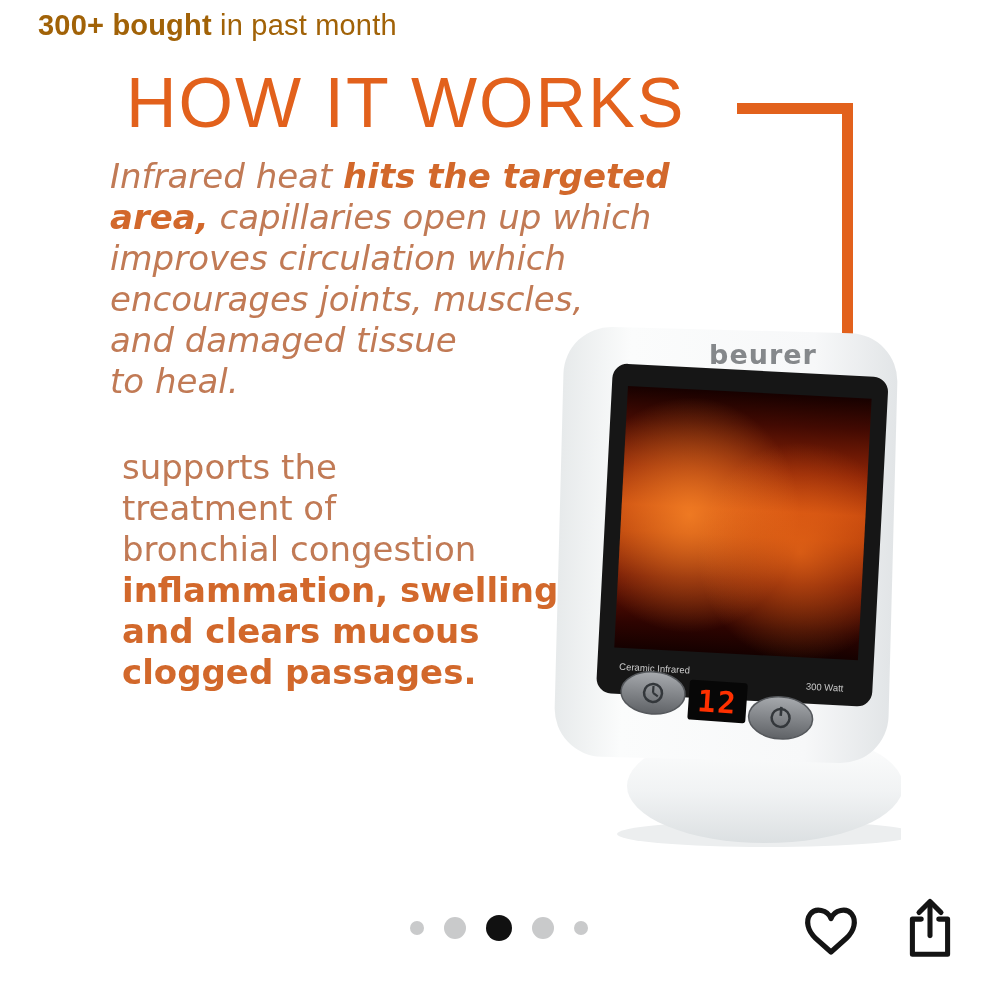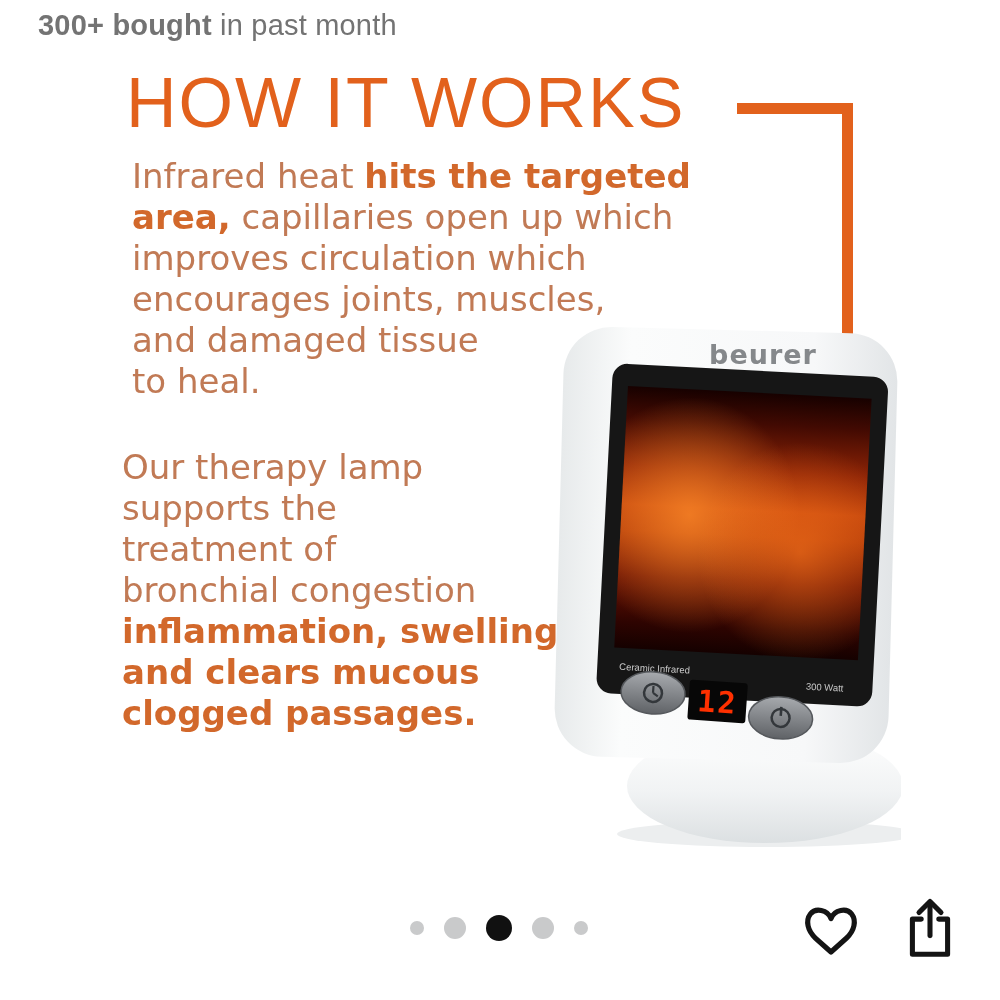--- a/index.html
+++ b/index.html
@@ -1,34 +1,34 @@
 <!DOCTYPE html>
 <html><head>
 <meta charset="utf-8">
 <style>
   html,body{margin:0;padding:0;background:#fff;}
   .canvas{position:relative;width:1000px;height:1000px;background:#ffffff;overflow:hidden;
           font-family:"Liberation Sans",sans-serif;}
 
   
   .top-row{position:absolute;left:38px;top:5px;font-size:29px;line-height:40px;
-           color:#737373;letter-spacing:.2px;}
+           color:#a16207;letter-spacing:.2px;}
   .top-row .b{font-weight:700;}
 
   
   .heading{position:absolute;left:126px;top:66px;font-size:70px;line-height:74px;
            color:#E2611C;letter-spacing:2px;font-weight:400;white-space:nowrap;text-align:right;}
   .conn-h{position:absolute;left:737px;top:103px;width:116px;height:11px;background:#E2611C;}
   .conn-v{position:absolute;left:842px;top:103px;width:11px;height:233px;background:#E2611C;}
 
   .para{position:absolute;font-family:"DejaVu Sans","Liberation Sans",sans-serif;
         font-size:34px;color:#C17A55;}
   .para .ln{height:41px;line-height:41px;white-space:nowrap;}
   .para .bseg{font-weight:700;color:#D2682B;}
-  .p1{left:132px;top:156px;}
+  .p1{left:110px;top:156px;font-style:italic;}
   .p2{left:122px;top:447px;}
 
   
   .product{position:absolute;left:545px;top:320px;width:356px;height:528px;}
 
   
   .dots{position:absolute;left:410px;top:915px;height:26px;display:flex;align-items:center;gap:20px;}
   .dot{border-radius:50%;background:#C9CACB;display:inline-block;}
   .dot.sm{width:14px;height:14px;}
   .dot.md{width:22px;height:22px;}
@@ -55,21 +55,20 @@
   <div class="para p1">
     <div class="ln"><span>Infrared heat </span><span class="bseg">hits the targeted</span></div>
     <div class="ln"><span class="bseg">area,</span><span> capillaries open up which</span></div>
     <div class="ln"><span>improves circulation which</span></div>
     <div class="ln"><span>encourages joints, muscles,</span></div>
     <div class="ln"><span>and damaged tissue</span></div>
     <div class="ln"><span>to heal.</span></div>
   </div>
 
   <div class="para p2">
-    <div class="ln"><span>Our therapy lamp</span></div>
     <div class="ln"><span>supports the</span></div>
     <div class="ln"><span>treatment of</span></div>
     <div class="ln"><span>bronchial congestion</span></div>
     <div class="ln"><span class="bseg">inflammation, swelling</span></div>
     <div class="ln"><span class="bseg">and clears mucous</span></div>
     <div class="ln"><span class="bseg">clogged passages.</span></div>
   </div>
 
   <svg class="product" viewBox="0 0 356 528">
     <defs>

